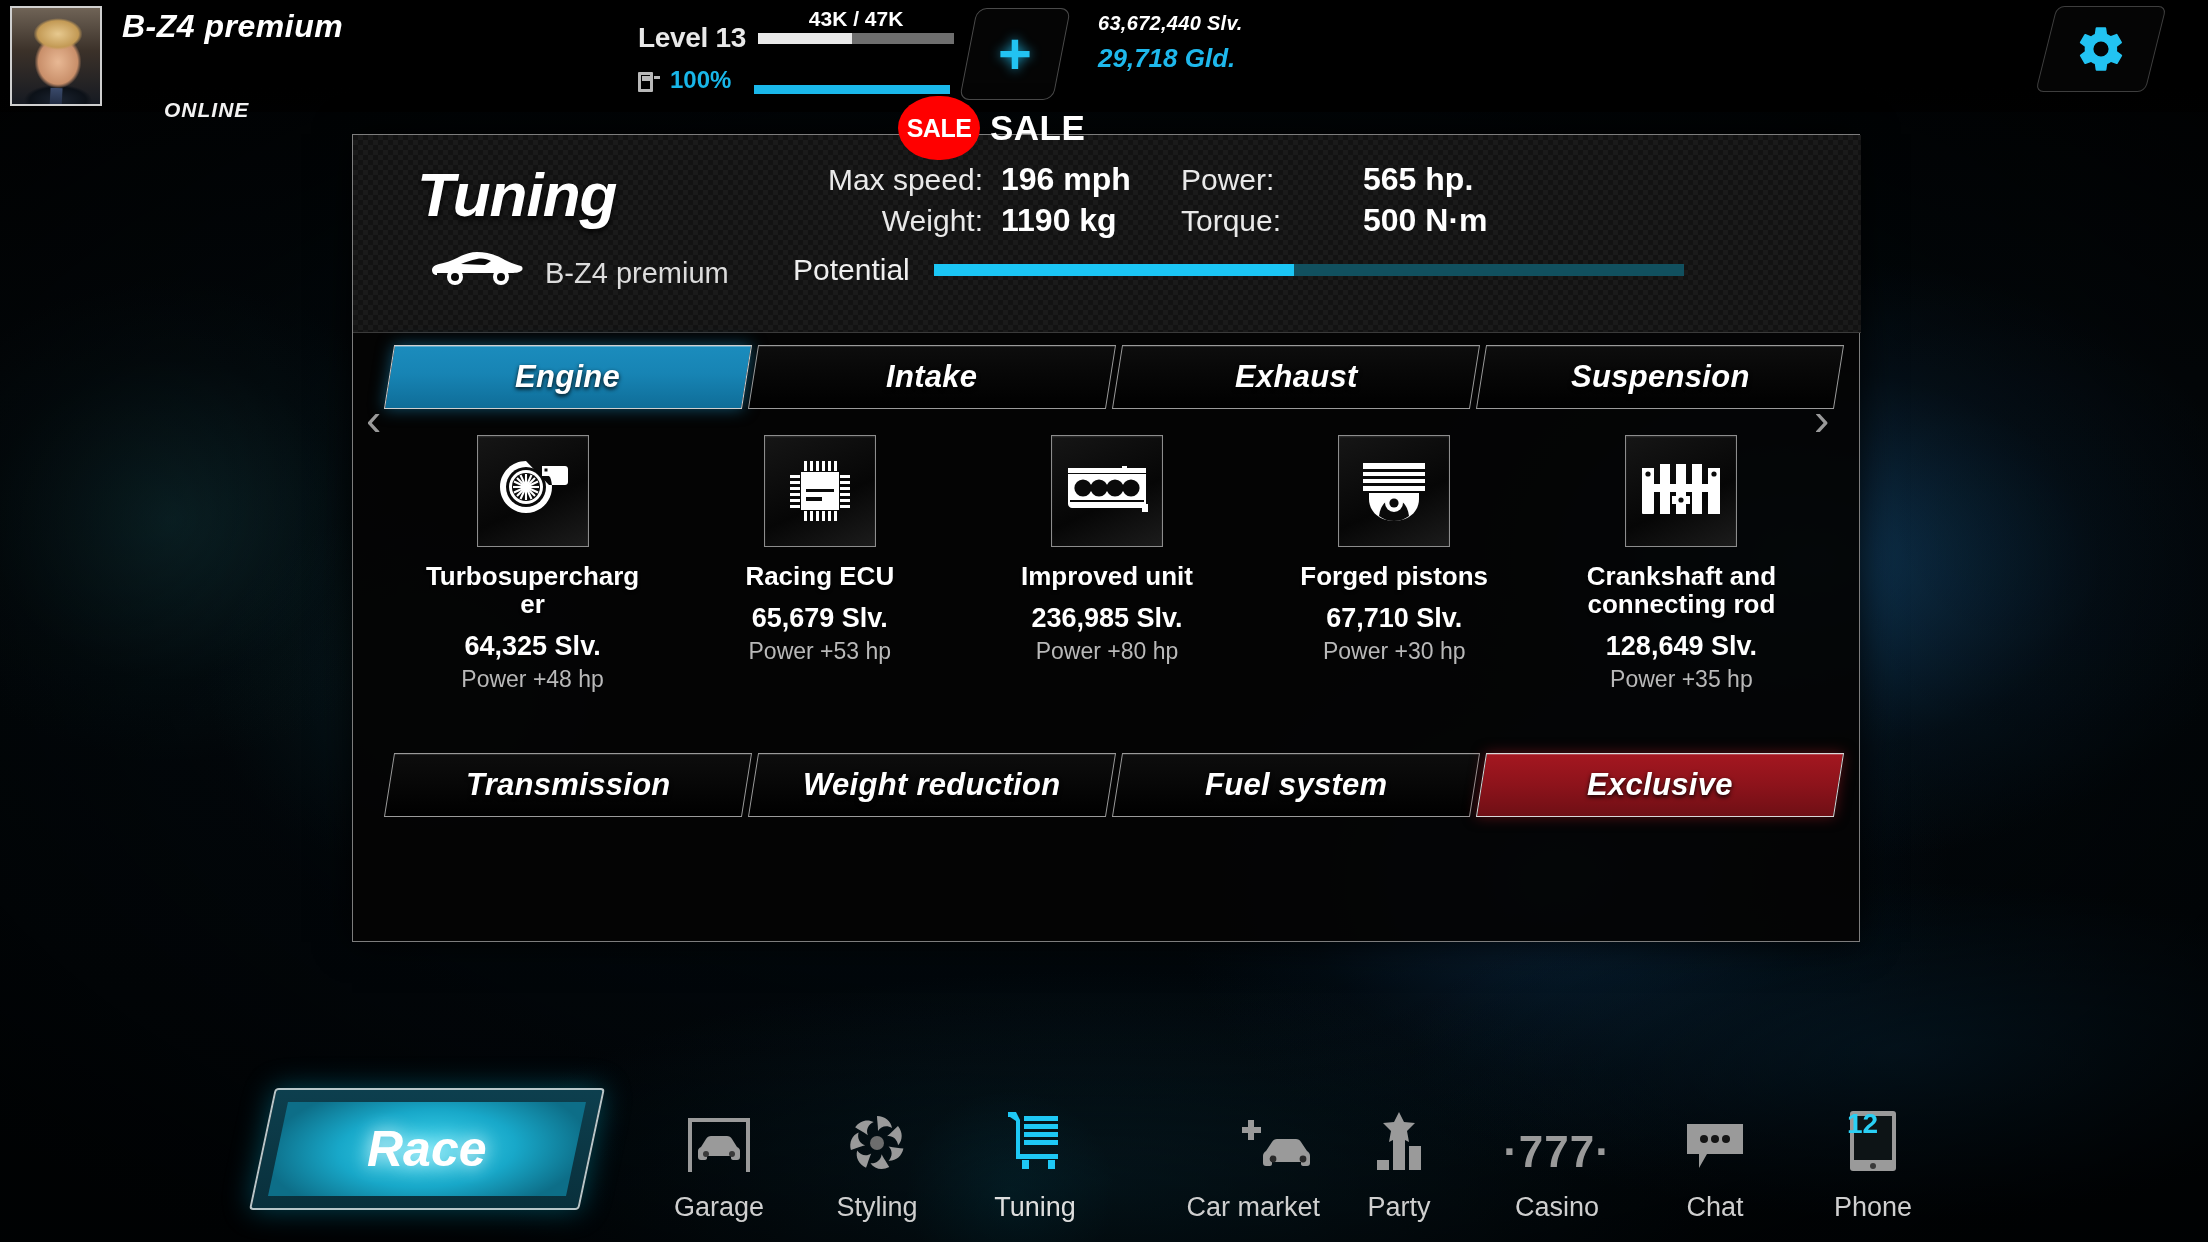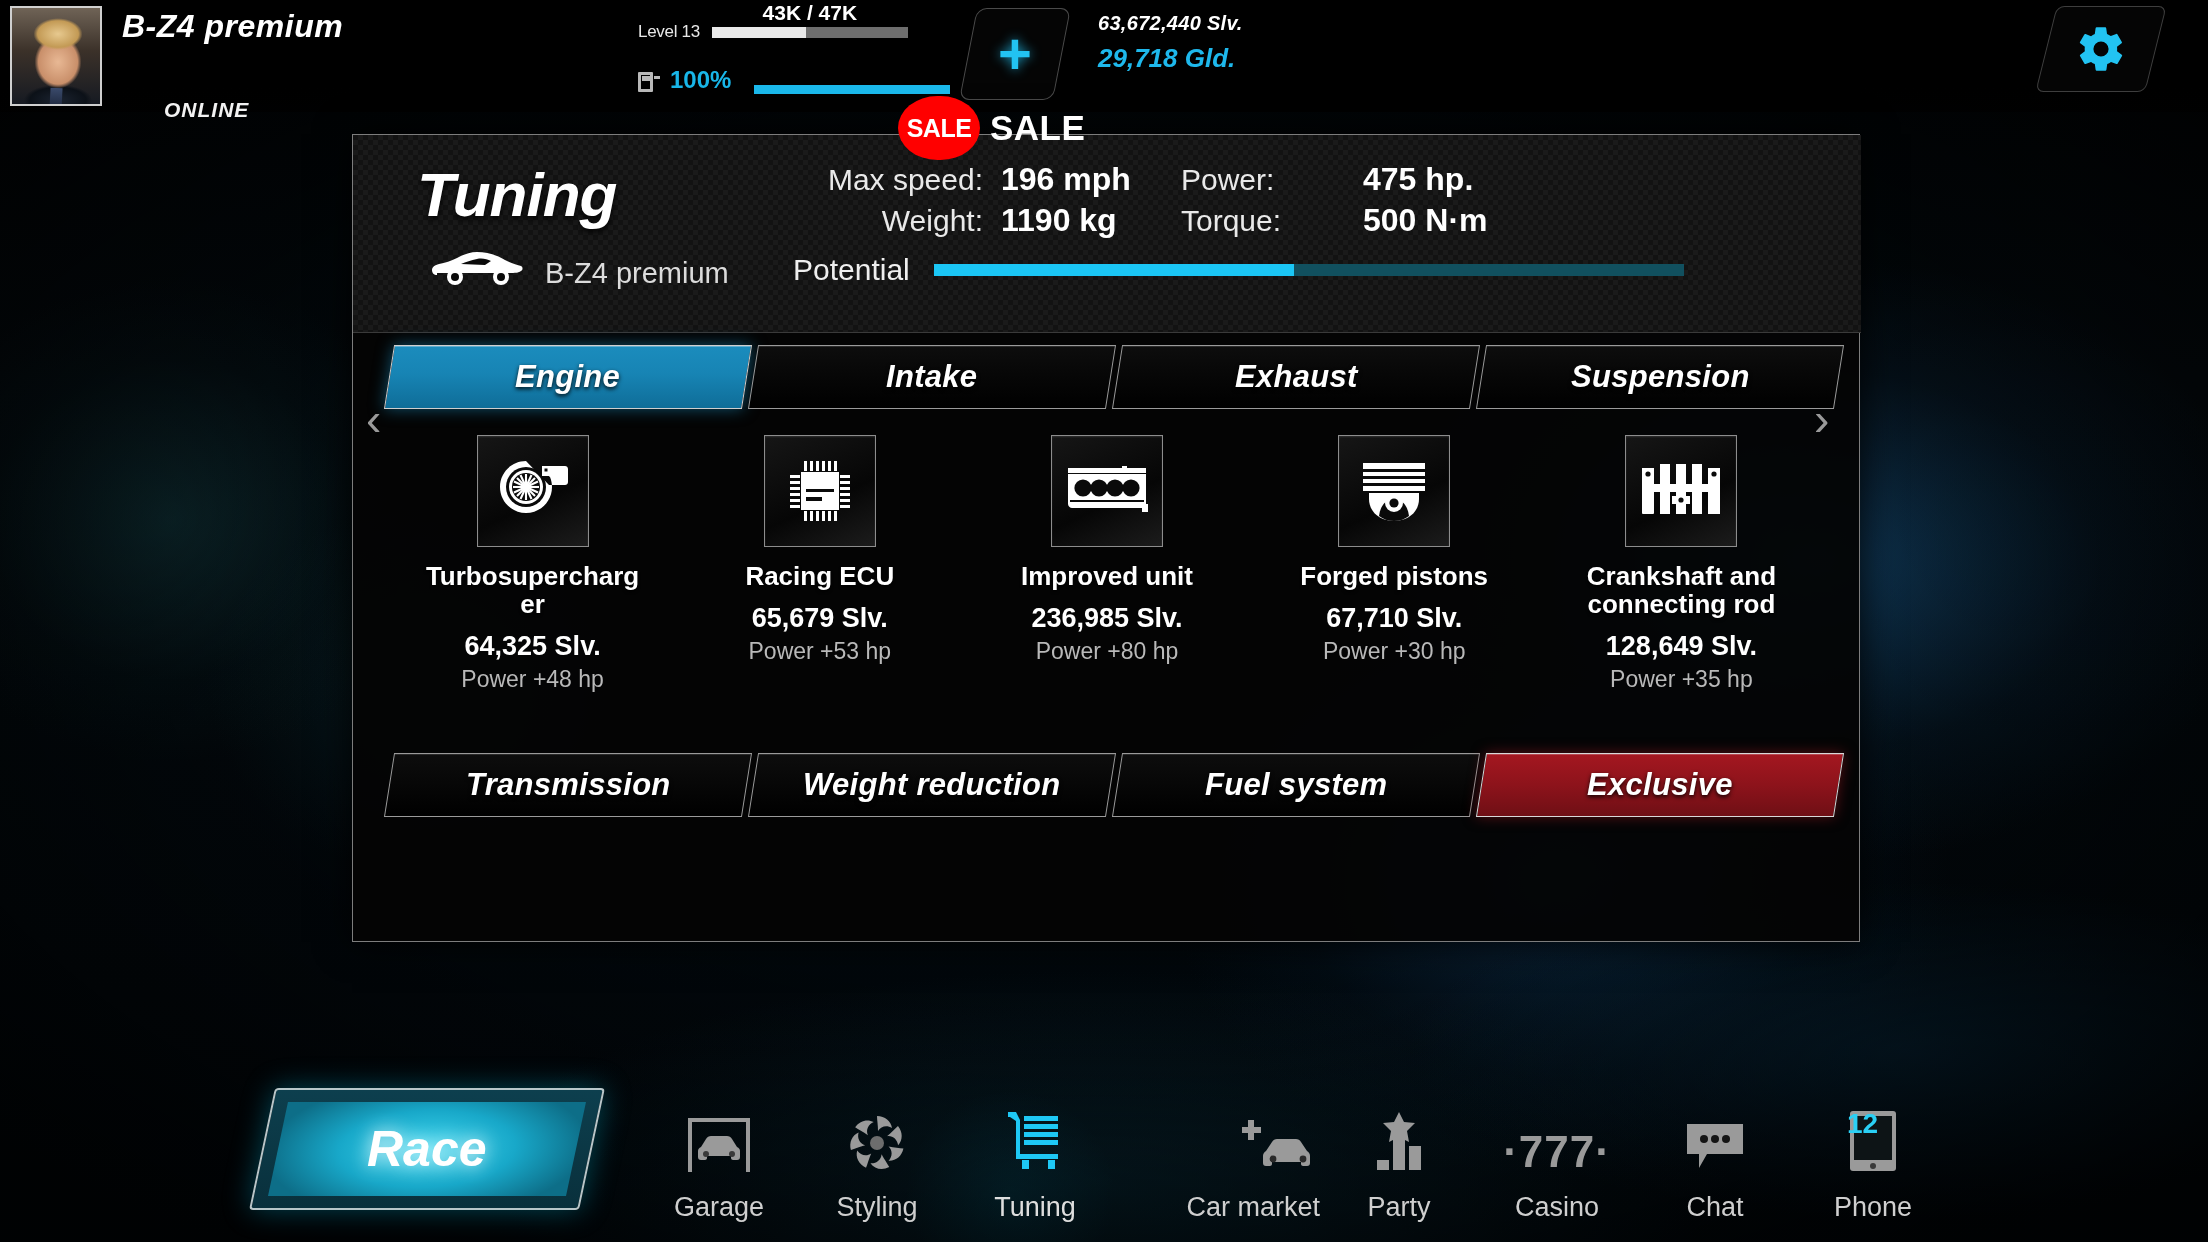--- a/index.html
+++ b/index.html
@@ -48,21 +48,21 @@
     background:linear-gradient(180deg,#3a4a6b,#1a2337); transform:rotate(3deg); }
 
   #nickname{ position:absolute; left:122px; top:8px;
     font-size:32px; font-weight:bold; font-style:italic; letter-spacing:.5px;
     color:#fff; text-shadow:0 2px 4px rgba(0,0,0,.9); }
   #online{ position:absolute; left:164px; top:98px;
     font-size:21px; font-weight:bold; font-style:italic; letter-spacing:1px; color:#f2f2f2; }
 
   
   #levelrow{ position:absolute; left:638px; top:22px; display:flex; align-items:center; gap:12px; }
-  #levelrow .lbl{ font-size:17px; font-weight:normal; color:#e8e8e8; letter-spacing:-.3px;}
+  #levelrow .lbl{ font-size:28px; font-weight:bold; color:#e8e8e8; letter-spacing:-.3px;}
   .xpwrap{ position:relative; width:196px; }
   .xptext{ position:absolute; left:50%; top:-26px; transform:translateX(-50%);
     font-size:21px; font-weight:bold; color:#fff; white-space:nowrap; }
   .xpbar{ width:196px; height:11px; background:#6e6e6e; }
   .xpbar > i{ display:block; height:100%; background:#e9e9e9; }
 
   #fuelrow{ position:absolute; left:638px; top:66px; display:flex; align-items:flex-end; gap:10px; }
   .fuelicon{ width:22px; height:24px; position:relative; }
   .fuelicon .body{ position:absolute; left:0; top:2px; width:15px; height:20px;
     border:3px solid #b9b9b9; border-radius:1px; }
@@ -253,21 +253,21 @@
           <circle cx="70" cy="28" r="4" fill="#0a0a0a"></circle>
         <path fill="#0a0a0a" d="M30 15c5-2 10-4 16-5 5-1 10 0 14 2l-6 4z"></path>
       </svg>
     </div>
     <div id="carName">B-Z4 premium</div>
 
     <div class="statGrid">
       <div class="statLbl">Max speed:</div>
       <div class="statVal">196 mph</div>
       <div class="statLbl" style="text-align:left;padding-left:28px">Power:</div>
-      <div class="statVal wide">475 hp.</div>
+      <div class="statVal wide">565 hp.</div>
 
       <div class="statLbl">Weight:</div>
       <div class="statVal">1190 kg</div>
       <div class="statLbl" style="text-align:left;padding-left:28px">Torque:</div>
       <div class="statVal wide">500 N·m</div>
     </div>
 
     <div id="potRow">
       <div id="potLbl">Potential</div>
       <div id="potBar">

